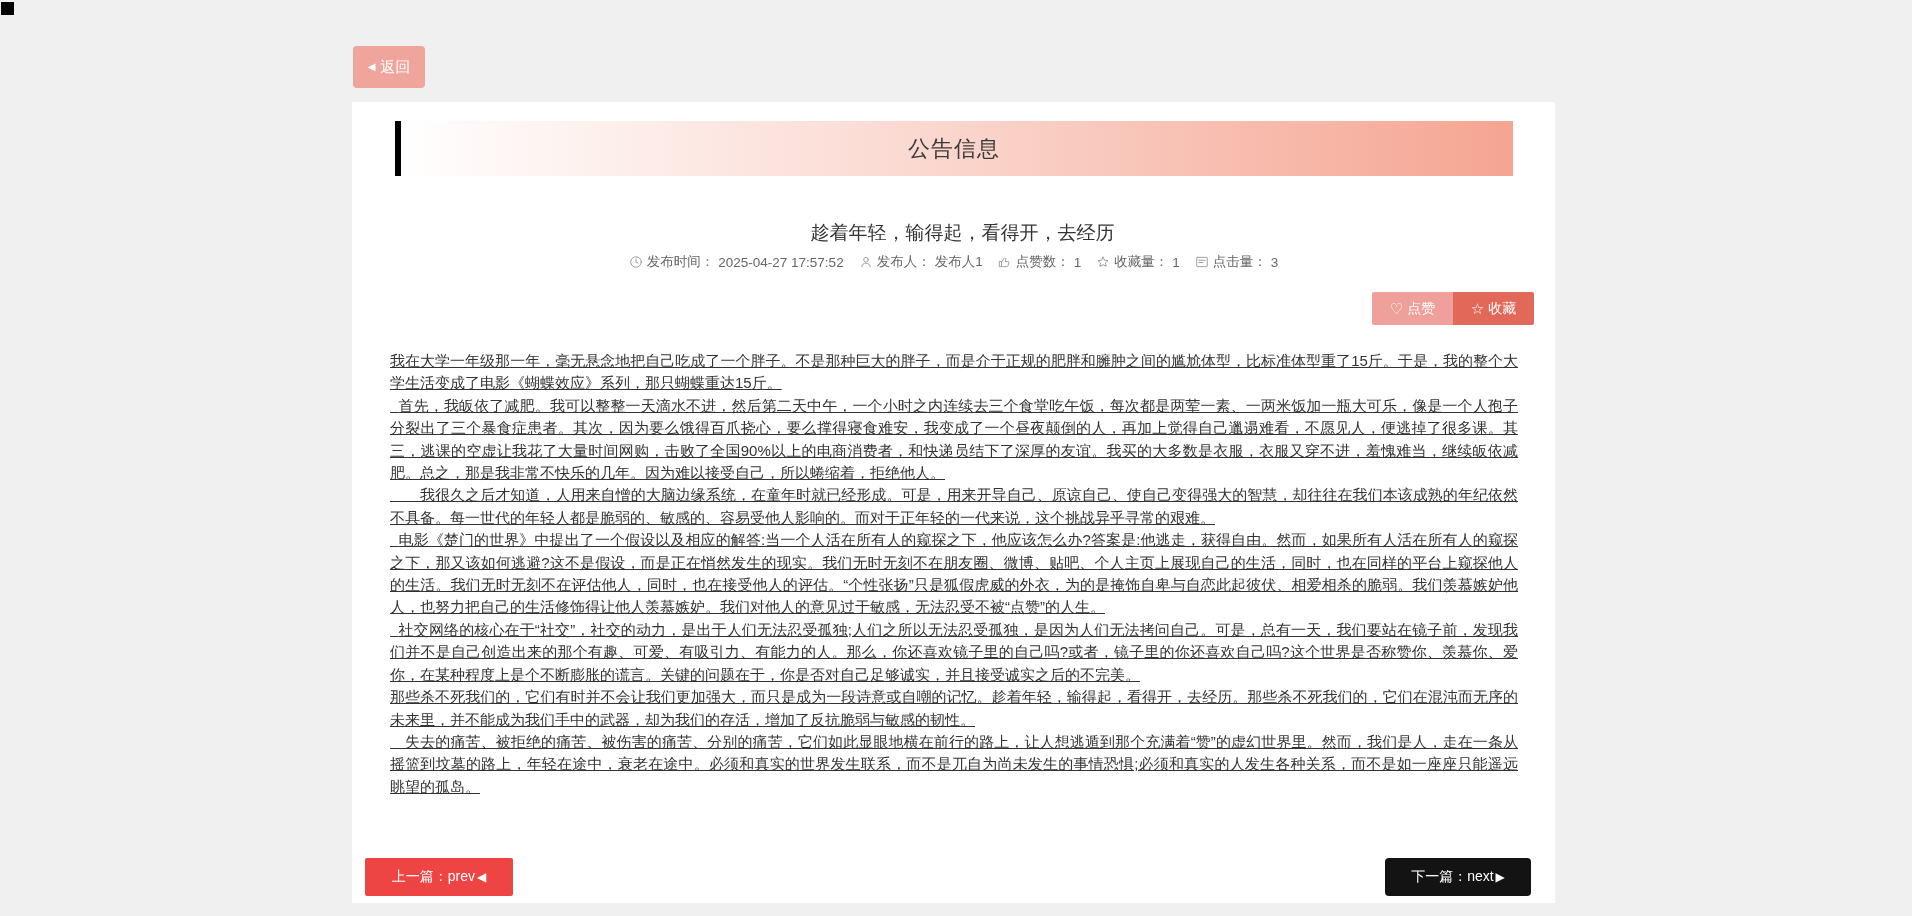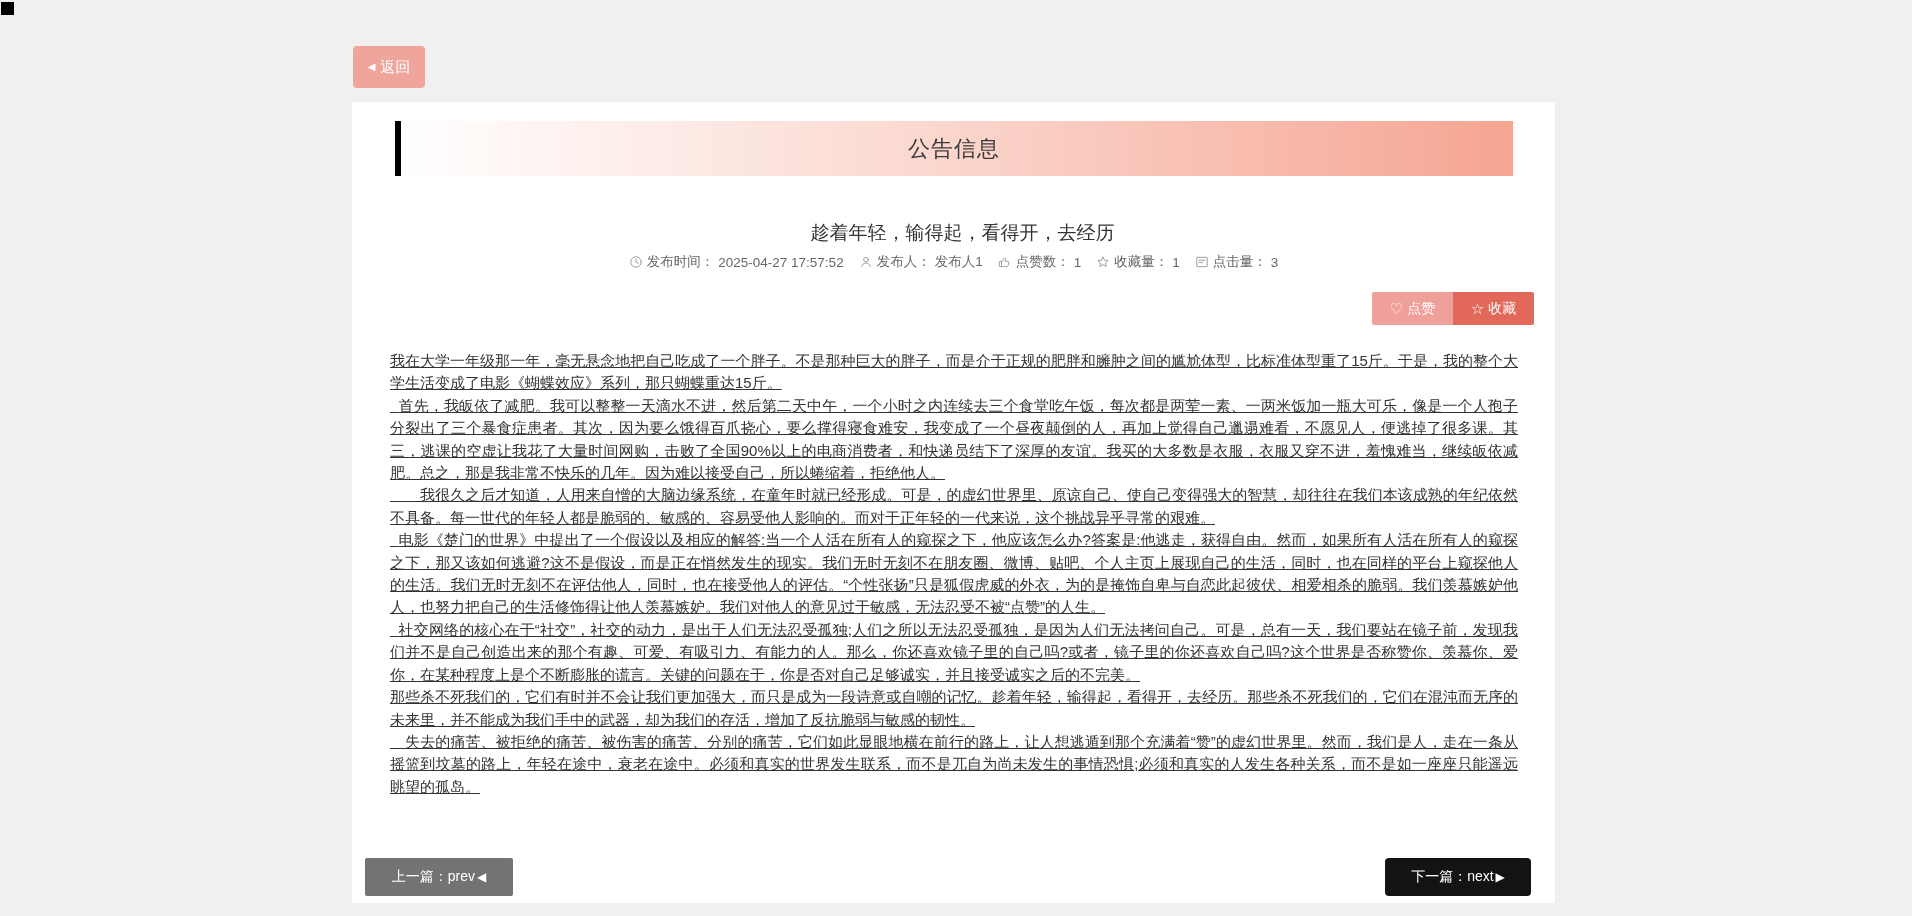--- a/index.html
+++ b/index.html
@@ -53,21 +53,21 @@
     position:absolute; left:38px; top:248px; width:1128px;
     font-size:15px; line-height:22.4px; color:#333; text-align:justify;
   }
   .article p { margin:0; white-space:pre-wrap;text-decoration:underline; }
 
   .pager-btn {
     position:absolute; top:756px; height:38px; border:none; color:#fff; font-size:14px;
     display:flex; align-items:center; justify-content:center; gap:2px;
     cursor:pointer; font-family:inherit;
   }
-  .pager-prev { left:13px;  width:148px; background:#737373; border-radius:2px; }
+  .pager-prev { left:13px;  width:148px; background:#ef4444; border-radius:2px; }
   .pager-next { right:24px; width:146px; background:#131313; border-radius:4px; }
   .pager-btn .tri { font-size:12px; line-height:1; }
 </style>
 </head>
 <body>
 
 <div class="page">
   <div class="corner-square"></div>
 
   <button class="back-btn">
@@ -133,21 +133,21 @@
       </button>
       <button class="act-btn btn-fav">
         <span class="glyph">☆</span>
         <span>收藏</span>
       </button>
     </div>
 
     <div class="article">
         <p>我在大学一年级那一年，毫无悬念地把自己吃成了一个胖子。不是那种巨大的胖子，而是介于正规的肥胖和臃肿之间的尴尬体型，比标准体型重了15斤。于是，我的整个大学生活变成了电影《蝴蝶效应》系列，那只蝴蝶重达15斤。</p>
         <p>  首先，我皈依了减肥。我可以整整一天滴水不进，然后第二天中午，一个小时之内连续去三个食堂吃午饭，每次都是两荤一素、一两米饭加一瓶大可乐，像是一个人孢子分裂出了三个暴食症患者。其次，因为要么饿得百爪挠心，要么撑得寝食难安，我变成了一个昼夜颠倒的人，再加上觉得自己邋遢难看，不愿见人，便逃掉了很多课。其三，逃课的空虚让我花了大量时间网购，击败了全国90%以上的电商消费者，和快递员结下了深厚的友谊。我买的大多数是衣服，衣服又穿不进，羞愧难当，继续皈依减肥。总之，那是我非常不快乐的几年。因为难以接受自己，所以蜷缩着，拒绝他人。</p>
-        <p>　　我很久之后才知道，人用来自憎的大脑边缘系统，在童年时就已经形成。可是，的虚幻世界里、原谅自己、使自己变得强大的智慧，却往往在我们本该成熟的年纪依然不具备。每一世代的年轻人都是脆弱的、敏感的、容易受他人影响的。而对于正年轻的一代来说，这个挑战异乎寻常的艰难。</p>
+        <p>　　我很久之后才知道，人用来自憎的大脑边缘系统，在童年时就已经形成。可是，用来开导自己、原谅自己、使自己变得强大的智慧，却往往在我们本该成熟的年纪依然不具备。每一世代的年轻人都是脆弱的、敏感的、容易受他人影响的。而对于正年轻的一代来说，这个挑战异乎寻常的艰难。</p>
         <p>  电影《楚门的世界》中提出了一个假设以及相应的解答:当一个人活在所有人的窥探之下，他应该怎么办?答案是:他逃走，获得自由。然而，如果所有人活在所有人的窥探之下，那又该如何逃避?这不是假设，而是正在悄然发生的现实。我们无时无刻不在朋友圈、微博、贴吧、个人主页上展现自己的生活，同时，也在同样的平台上窥探他人的生活。我们无时无刻不在评估他人，同时，也在接受他人的评估。“个性张扬”只是狐假虎威的外衣，为的是掩饰自卑与自恋此起彼伏、相爱相杀的脆弱。我们羡慕嫉妒他人，也努力把自己的生活修饰得让他人羡慕嫉妒。我们对他人的意见过于敏感，无法忍受不被“点赞”的人生。</p>
         <p>  社交网络的核心在于“社交”，社交的动力，是出于人们无法忍受孤独;人们之所以无法忍受孤独，是因为人们无法拷问自己。可是，总有一天，我们要站在镜子前，发现我们并不是自己创造出来的那个有趣、可爱、有吸引力、有能力的人。那么，你还喜欢镜子里的自己吗?或者，镜子里的你还喜欢自己吗?这个世界是否称赞你、羡慕你、爱你，在某种程度上是个不断膨胀的谎言。关键的问题在于，你是否对自己足够诚实，并且接受诚实之后的不完美。</p>
         <p>那些杀不死我们的，它们有时并不会让我们更加强大，而只是成为一段诗意或自嘲的记忆。趁着年轻，输得起，看得开，去经历。那些杀不死我们的，它们在混沌而无序的未来里，并不能成为我们手中的武器，却为我们的存活，增加了反抗脆弱与敏感的韧性。</p>
         <p>　失去的痛苦、被拒绝的痛苦、被伤害的痛苦、分别的痛苦，它们如此显眼地横在前行的路上，让人想逃遁到那个充满着“赞”的虚幻世界里。然而，我们是人，走在一条从摇篮到坟墓的路上，年轻在途中，衰老在途中。必须和真实的世界发生联系，而不是兀自为尚未发生的事情恐惧;必须和真实的人发生各种关系，而不是如一座座只能遥远眺望的孤岛。</p>
       </div>
 
     <button class="pager-btn pager-prev">
       <span>上一篇：prev</span>
       <span class="tri">◀</span>
     </button>

